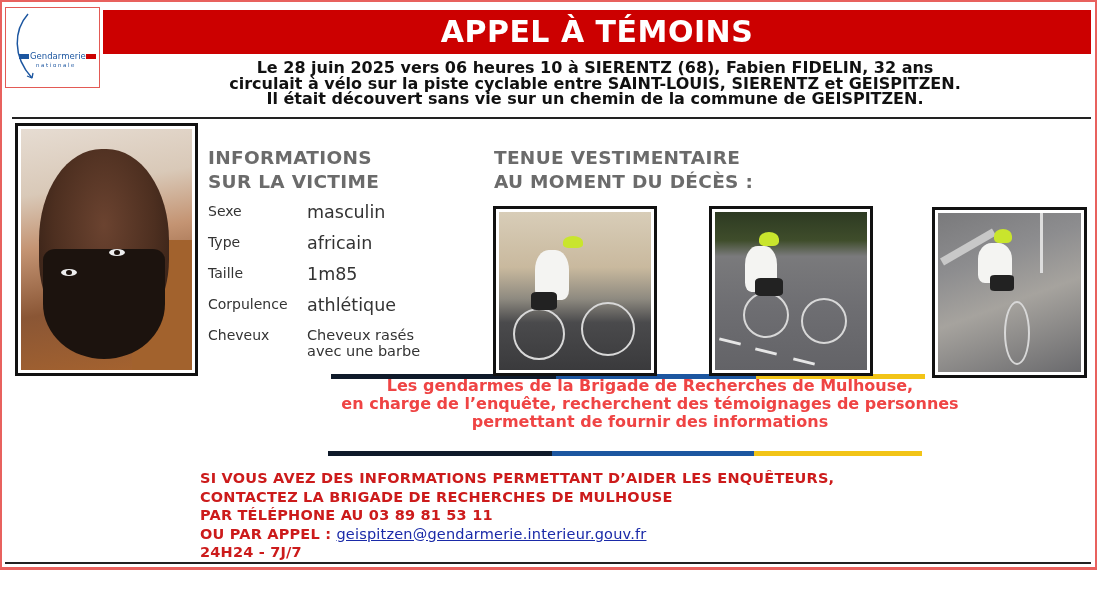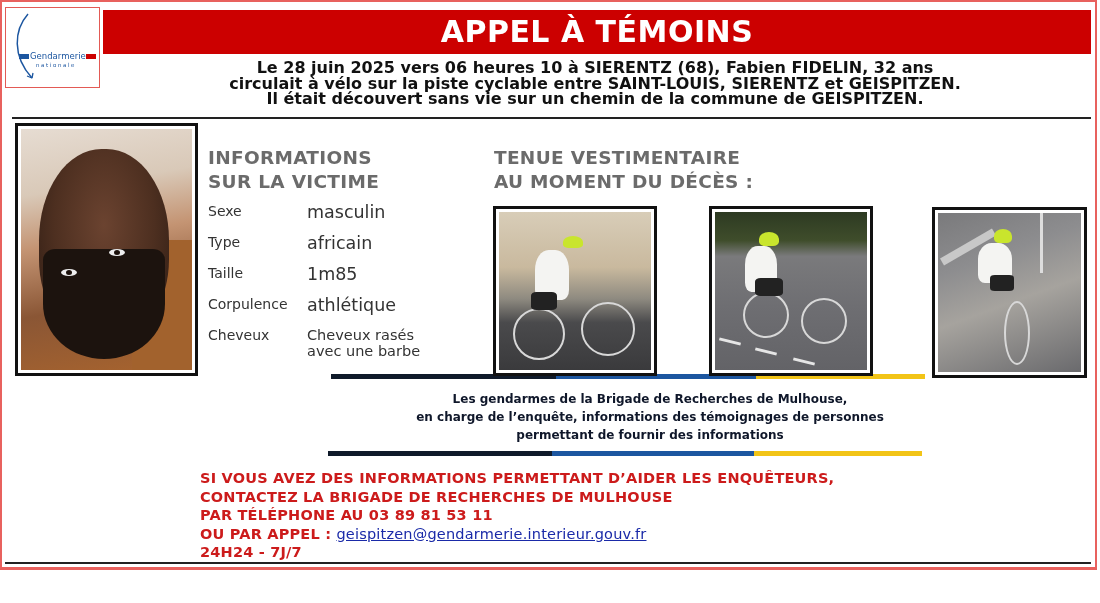--- a/index.html
+++ b/index.html
@@ -45,22 +45,22 @@
   .shorts { position: absolute; background: #222; border-radius: 20%; }
   .wheel { position: absolute; border: 2px solid #d8d8d8; border-radius: 50%; box-sizing: border-box; }
   .dash { position: absolute; height: 3px; background: #e6e6e6; }
 
   .stripe { position: absolute; height: 5px; display: flex; }
   .stripe div { height: 100%; }
   .s-black { background: #0f1a2a; }
   .s-blue { background: #1c56a0; }
   .s-yellow { background: #f2c417; }
 
-  .brigade { position: absolute; left: 330px; top: 390px; width: 640px; text-align: center; font-weight: bold;
-             font-size: 12px; line-height: 18px; color: #0f172a; }
+  .brigade { position: absolute; left: 330px; top: 377px; width: 640px; text-align: center; font-weight: bold;
+             font-size: 16px; line-height: 18px; color: #ef4444; }
   .contact { position: absolute; left: 200px; top: 469px; width: 700px; text-align: left; font-weight: bold;
              font-size: 14.5px; line-height: 18.5px; color: #cc1b1b; letter-spacing: 0.2px; }
   .mail-link { color: #1a2aa8; text-decoration: underline; font-weight: normal; }
 </style>
 </head>
 <body>
 
 <div class="frame"></div>
 
 <div class="logo">
@@ -163,21 +163,21 @@
     <div class="dash" style="left:102px; top:0px; width:3px; height:60px; background:#ddd;"></div>
     <div class="wheel" style="left:66px; top:88px; width:26px; height:64px; border-radius:50%;"></div>
     <div class="rider-body" style="left:40px; top:30px; width:34px; height:40px;"></div>
     <div class="shorts" style="left:52px; top:62px; width:24px; height:16px;"></div>
     <div class="helmet" style="left:56px; top:16px; width:18px; height:14px;"></div>
   </div>
 </div>
 
 <div class="brigade">
   <div>Les gendarmes de la Brigade de Recherches de Mulhouse,</div>
-  <div>en charge de l’enquête, informations des témoignages de personnes</div>
+  <div>en charge de l’enquête, recherchent des témoignages de personnes</div>
   <div>permettant de fournir des informations</div>
 </div>
 
 <div class="stripe" style="left:328px; top:451px; width:594px;">
   <div class="s-black" style="width:224px;"></div>
   <div class="s-blue" style="width:202px;"></div>
   <div class="s-yellow" style="width:168px;"></div>
 </div>
 
 <div class="contact">

